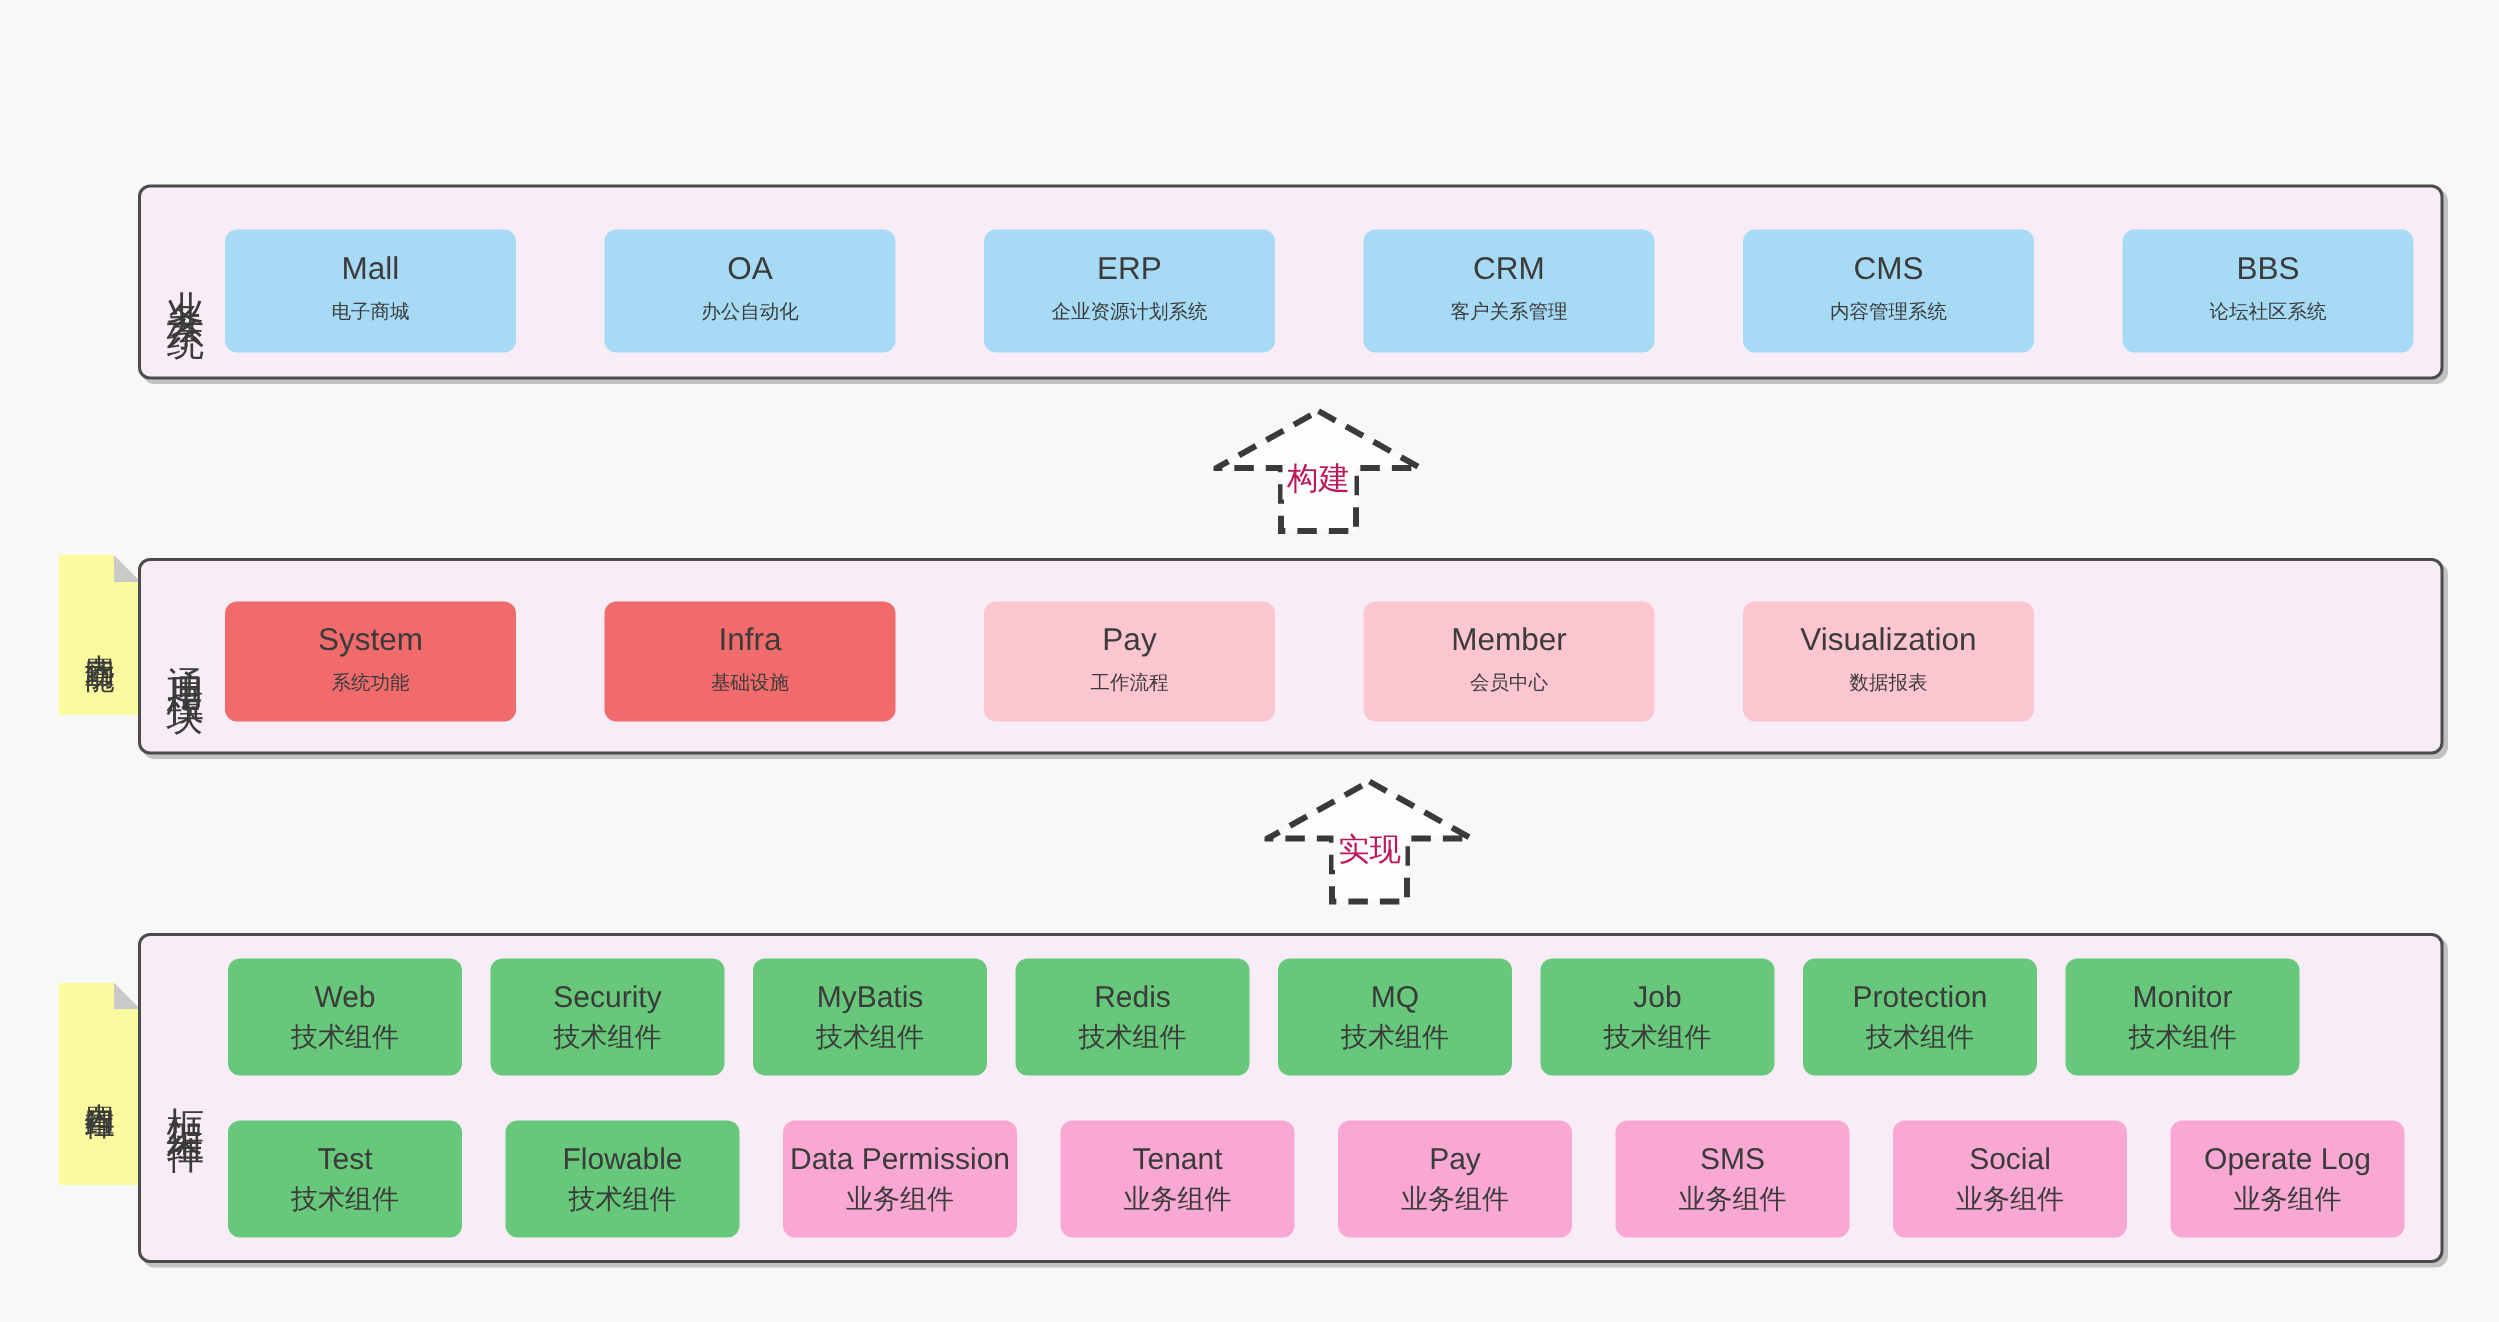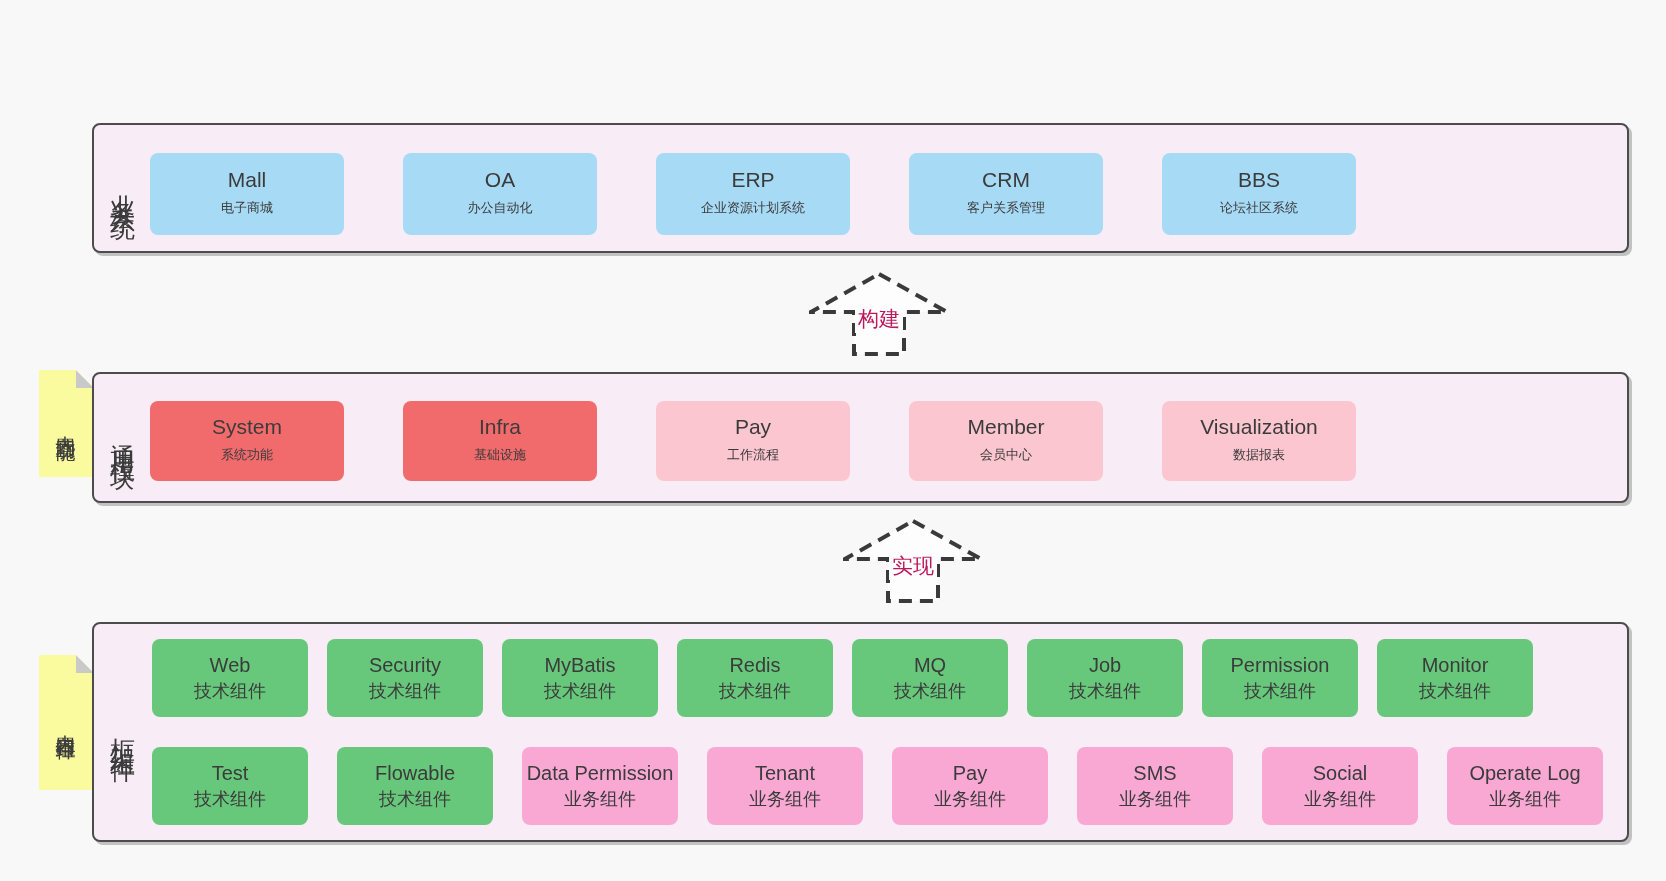--- a/index.html
+++ b/index.html
@@ -150,20 +150,24 @@
       </div>
       <div class="box blue">
         <div class="en">ERP</div>
         <div class="zh">企业资源计划系统</div>
       </div>
       <div class="box blue">
         <div class="en">CRM</div>
         <div class="zh">客户关系管理</div>
       </div>
       <div class="box blue">
+        <div class="en">CMS</div>
+        <div class="zh">内容管理系统</div>
+      </div>
+      <div class="box blue">
         <div class="en">BBS</div>
         <div class="zh">论坛社区系统</div>
       </div>
     </div>
   </div>
 
   <div class="arrow arrow-build">
     <svg width="140" height="86" viewBox="0 0 140 86">
       <path d="M70 3 L138 41 H95 V83 H45 V41 H2 Z" fill="#fdfdfd" stroke="#3a3a3a" stroke-width="4" stroke-dasharray="13 8"></path>
     </svg>
@@ -232,21 +236,21 @@
       </div>
       <div class="box green">
         <div class="en">MQ</div>
         <div class="zh">技术组件</div>
       </div>
       <div class="box green">
         <div class="en">Job</div>
         <div class="zh">技术组件</div>
       </div>
       <div class="box green">
-        <div class="en">Permission</div>
+        <div class="en">Protection</div>
         <div class="zh">技术组件</div>
       </div>
       <div class="box green">
         <div class="en">Monitor</div>
         <div class="zh">技术组件</div>
       </div>
     </div>
     <div class="row row-8 row-2">
       <div class="box green">
         <div class="en">Test</div>

